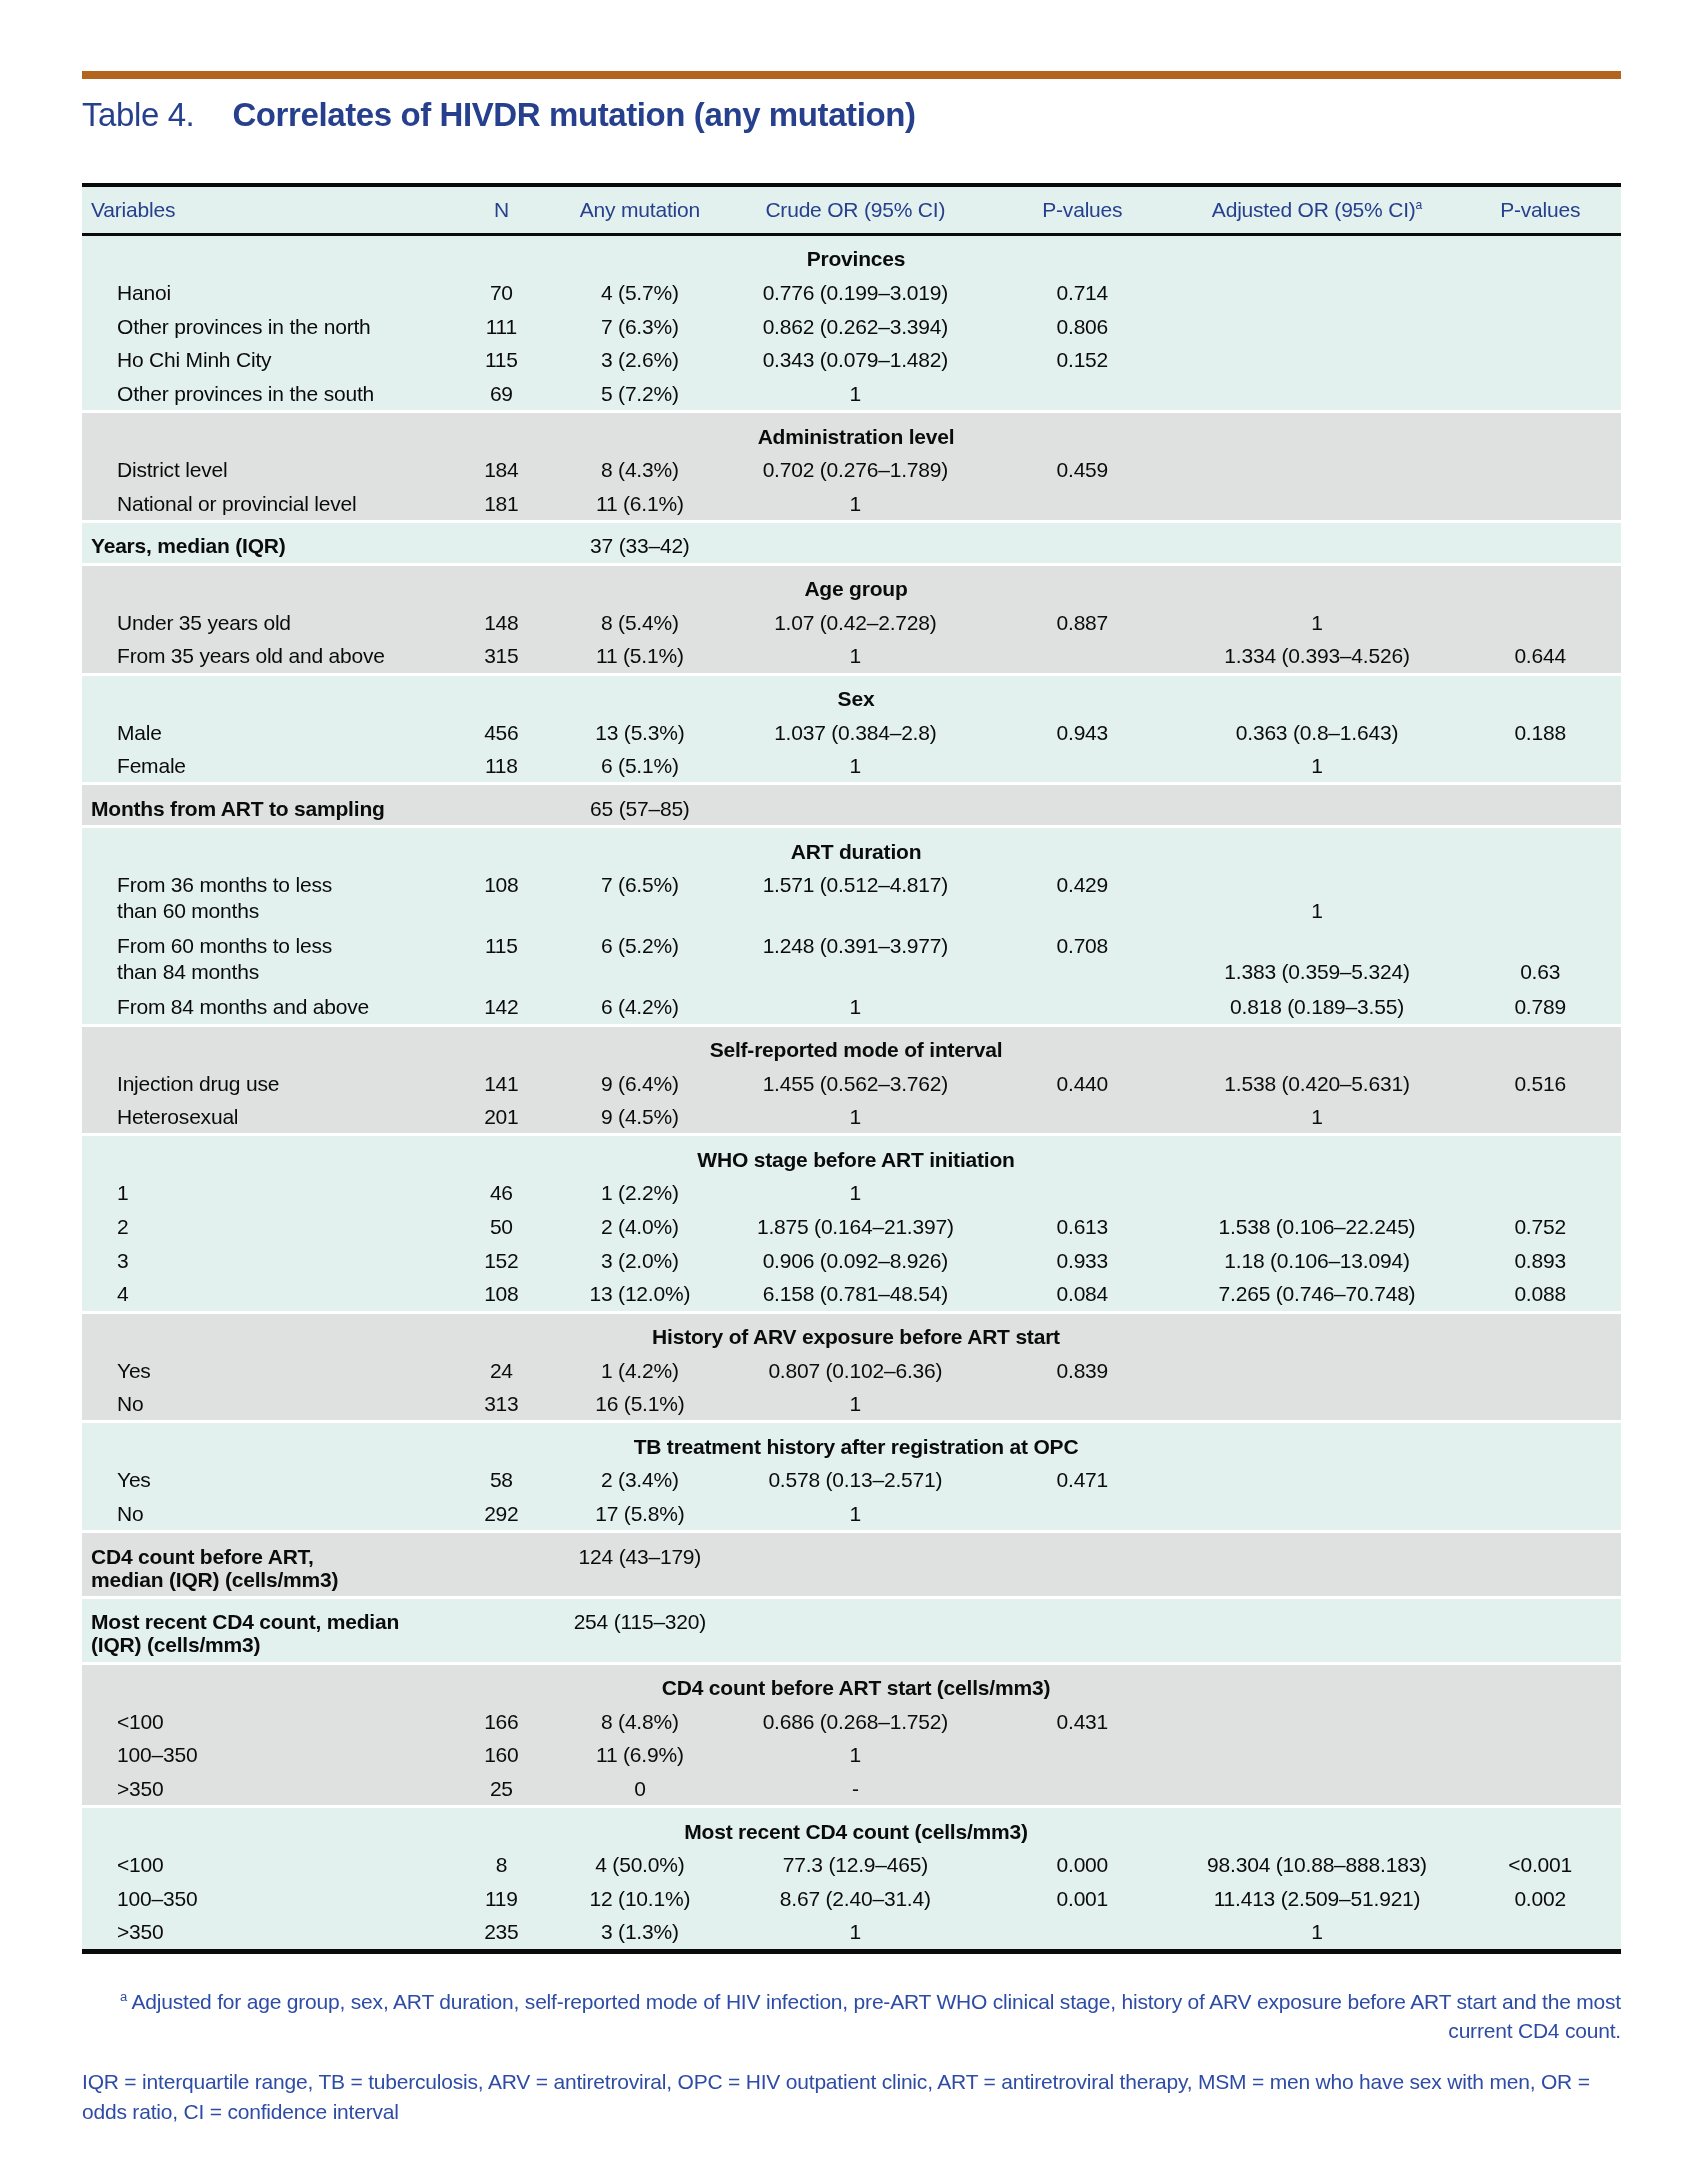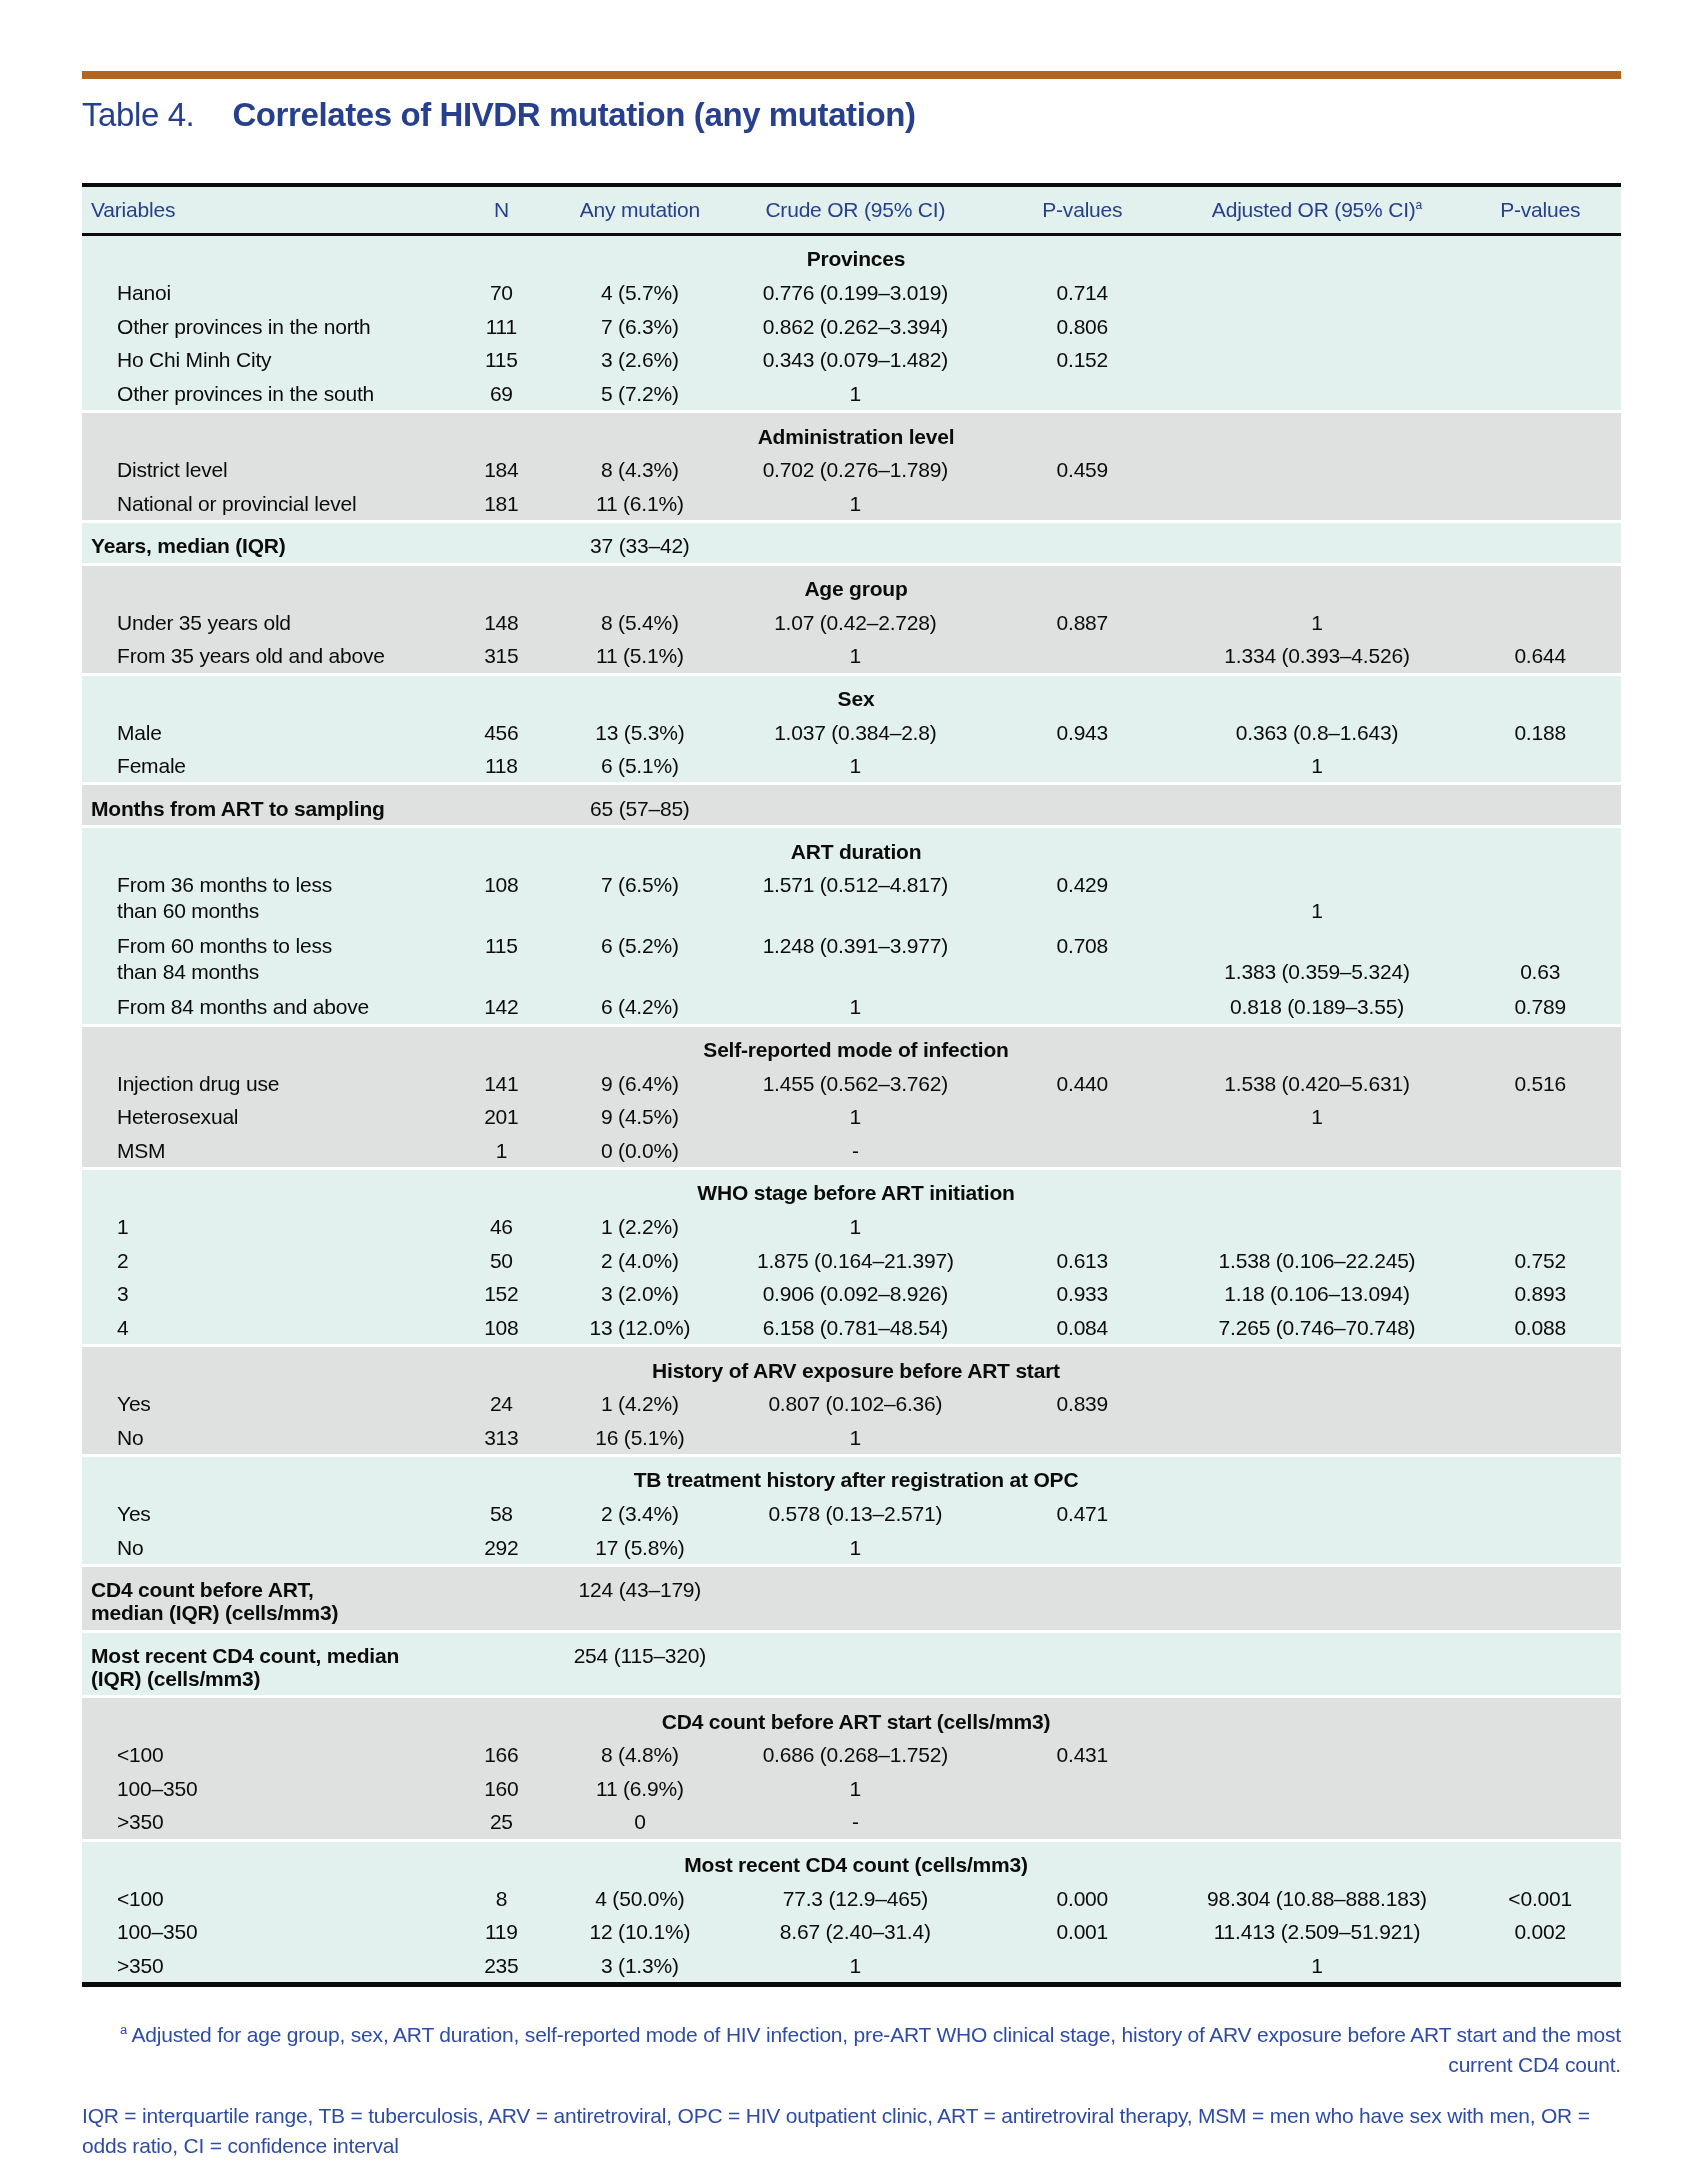--- a/index.html
+++ b/index.html
@@ -247,49 +247,40 @@
             <tr class="teal">
               <td class="cell-label">From 84 months and above</td>
               <td class="cell-n">142</td>
               <td class="cell-any-mutation">6 (4.2%)</td>
               <td class="cell-crude-or">1</td>
               <td class="cell-p-value">&nbsp;</td>
               <td class="cell-adjusted-or">0.818 (0.189–3.55)</td>
               <td class="cell-p-value-adjusted">0.789</td>
             </tr>
             <tr class="gray section-header sec-start">
-              <td class="cell-label" colspan="7">Self-reported mode of infection</td>
+              <td class="cell-label" colspan="7">Self-reported mode of interval</td>
             </tr>
             <tr class="gray">
               <td class="cell-label">Injection drug use</td>
               <td class="cell-n">141</td>
               <td class="cell-any-mutation">9 (6.4%)</td>
               <td class="cell-crude-or">1.455 (0.562–3.762)</td>
               <td class="cell-p-value">0.440</td>
               <td class="cell-adjusted-or">1.538 (0.420–5.631)</td>
               <td class="cell-p-value-adjusted">0.516</td>
             </tr>
             <tr class="gray">
               <td class="cell-label">Heterosexual</td>
               <td class="cell-n">201</td>
               <td class="cell-any-mutation">9 (4.5%)</td>
               <td class="cell-crude-or">1</td>
               <td class="cell-p-value">&nbsp;</td>
               <td class="cell-adjusted-or">1</td>
               <td class="cell-p-value-adjusted">&nbsp;</td>
             </tr>
-            <tr class="gray">
-              <td class="cell-label">MSM</td>
-              <td class="cell-n">1</td>
-              <td class="cell-any-mutation">0 (0.0%)</td>
-              <td class="cell-crude-or">-</td>
-              <td class="cell-p-value">&nbsp;</td>
-              <td class="cell-adjusted-or">&nbsp;</td>
-              <td class="cell-p-value-adjusted">&nbsp;</td>
-            </tr>
             <tr class="teal section-header sec-start">
               <td class="cell-label" colspan="7">WHO stage before ART initiation</td>
             </tr>
             <tr class="teal">
               <td class="cell-label">1</td>
               <td class="cell-n">46</td>
               <td class="cell-any-mutation">1 (2.2%)</td>
               <td class="cell-crude-or">1</td>
               <td class="cell-p-value">&nbsp;</td>
               <td class="cell-adjusted-or">&nbsp;</td>

